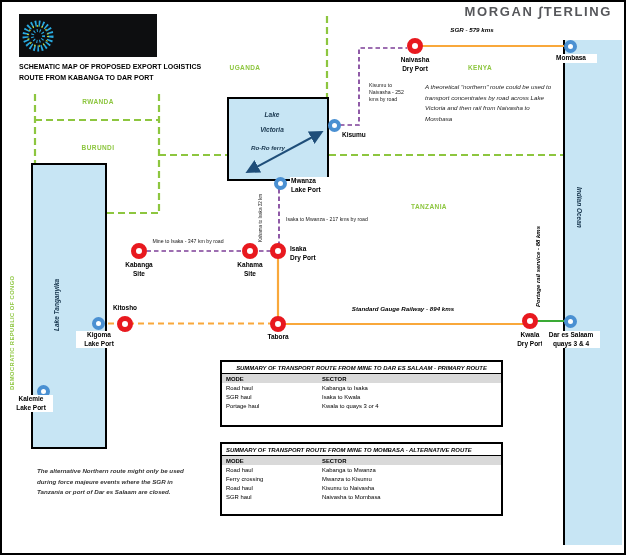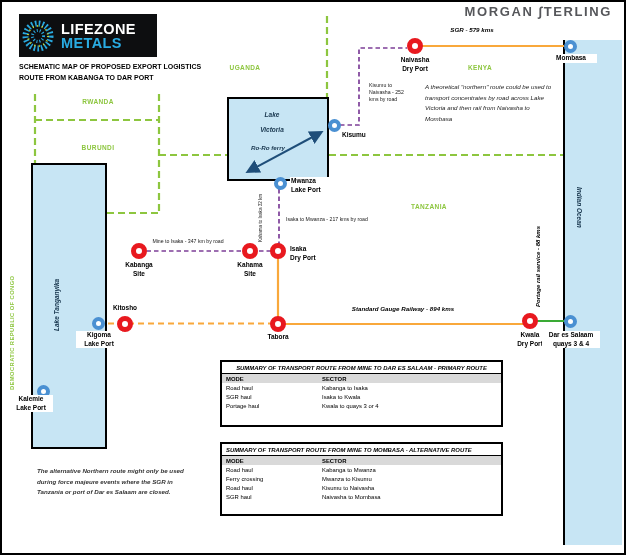--- a/index.html
+++ b/index.html
@@ -85,24 +85,20 @@
     <line x1="247" y1="169" x2="318" y2="131" stroke="#1F4E79" stroke-width="2" marker-start="url(#ah)" marker-end="url(#ah)"></line>
   </svg>
 
   <div id="logo" class="abs">
     <svg width="38" height="38" viewBox="-19 -19 38 38">
       <circle r="12.5" fill="none" stroke="#29ABE2" stroke-width="6" stroke-dasharray="1.6 2.1"></circle>
       <circle r="10" fill="none" stroke="#D7DF23" stroke-width="2" stroke-dasharray="1 3.6"></circle>
       <circle r="5.5" fill="none" stroke="#29ABE2" stroke-width="3" stroke-dasharray="1 2"></circle>
       <circle r="2.5" fill="#0D0E10"></circle>
     </svg>
-    <div class="words">
-      <div class="l1">LIFEZONE</div>
-      <div class="l2">METALS</div>
-    </div>
   </div>
 
   <div id="partner" class="abs">MORGAN ∫TERLING</div>
 
   <div id="title" class="abs">
     <div>SCHEMATIC MAP OF PROPOSED EXPORT LOGISTICS</div>
     <div>ROUTE FROM KABANGA TO DAR PORT</div>
   </div>
 
   <div class="abs country center" style="left:217px;top:62px;width:52px">UGANDA</div>

